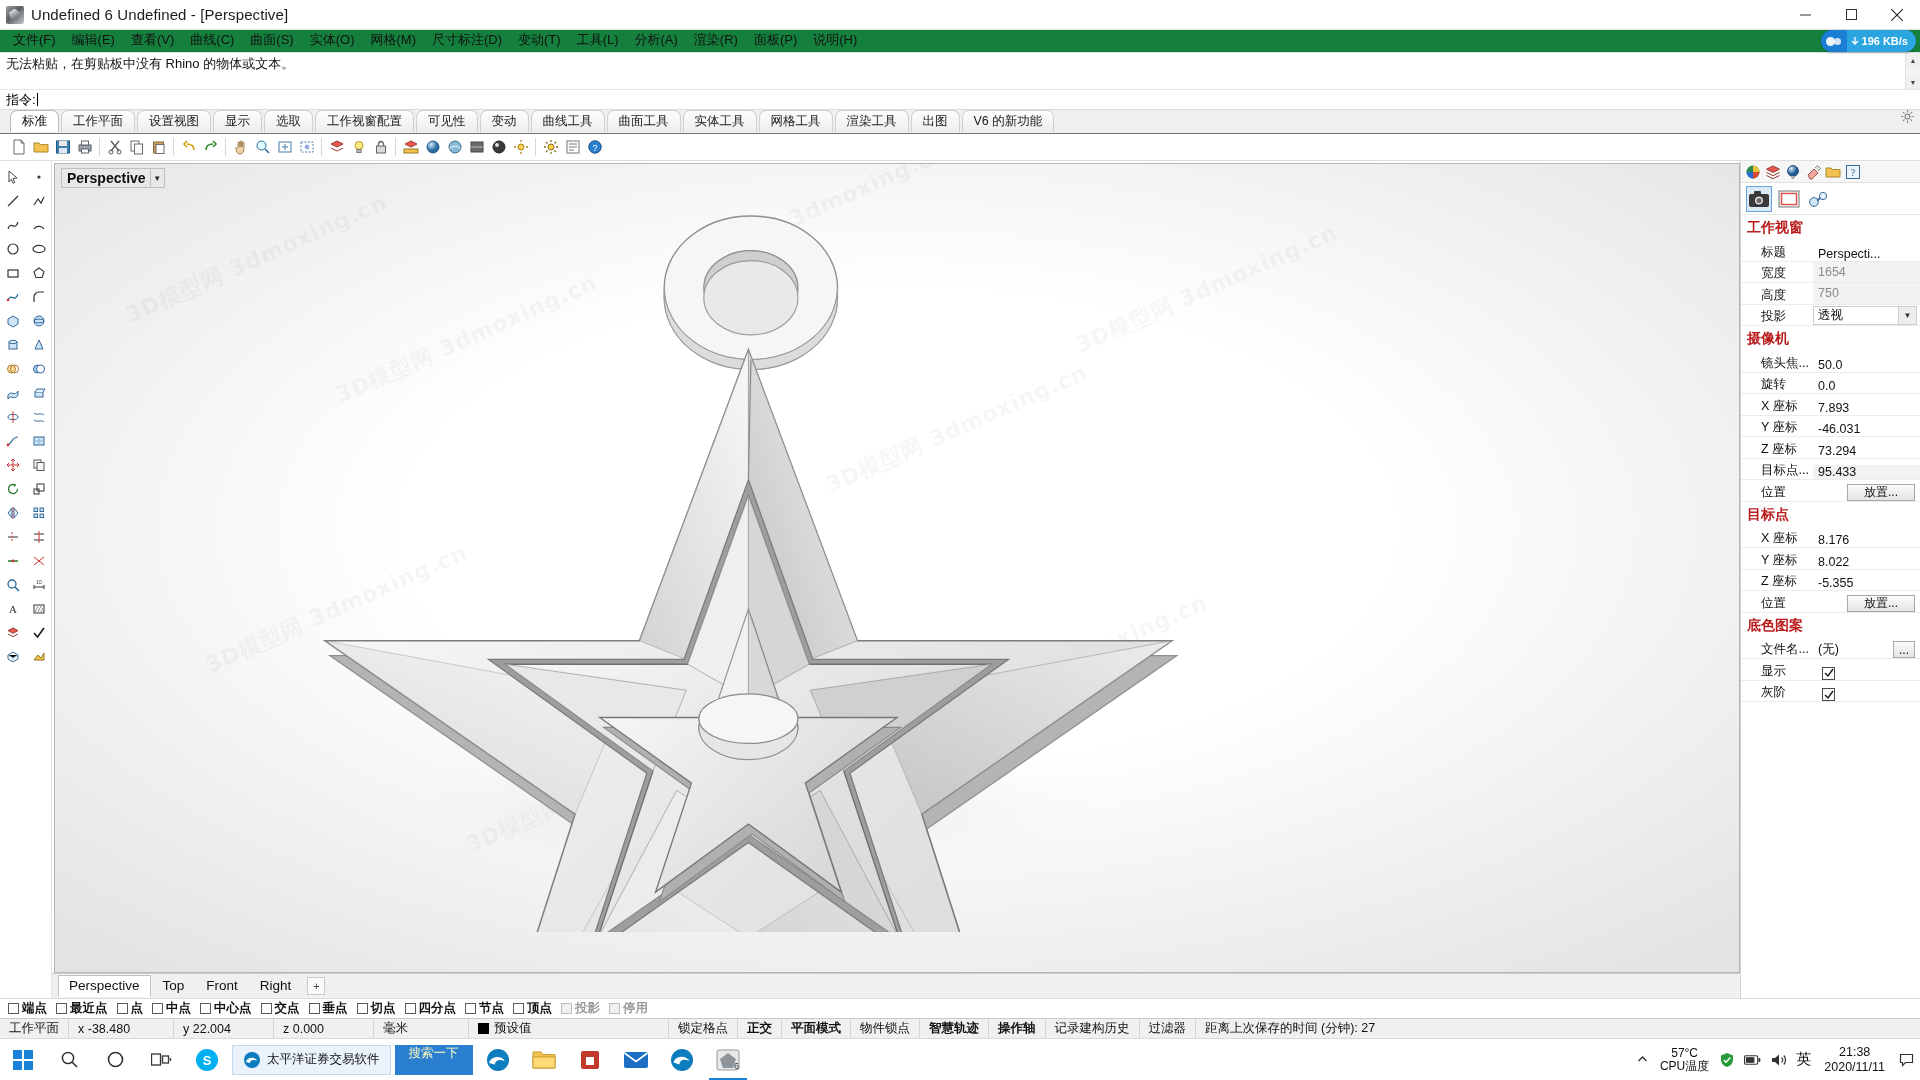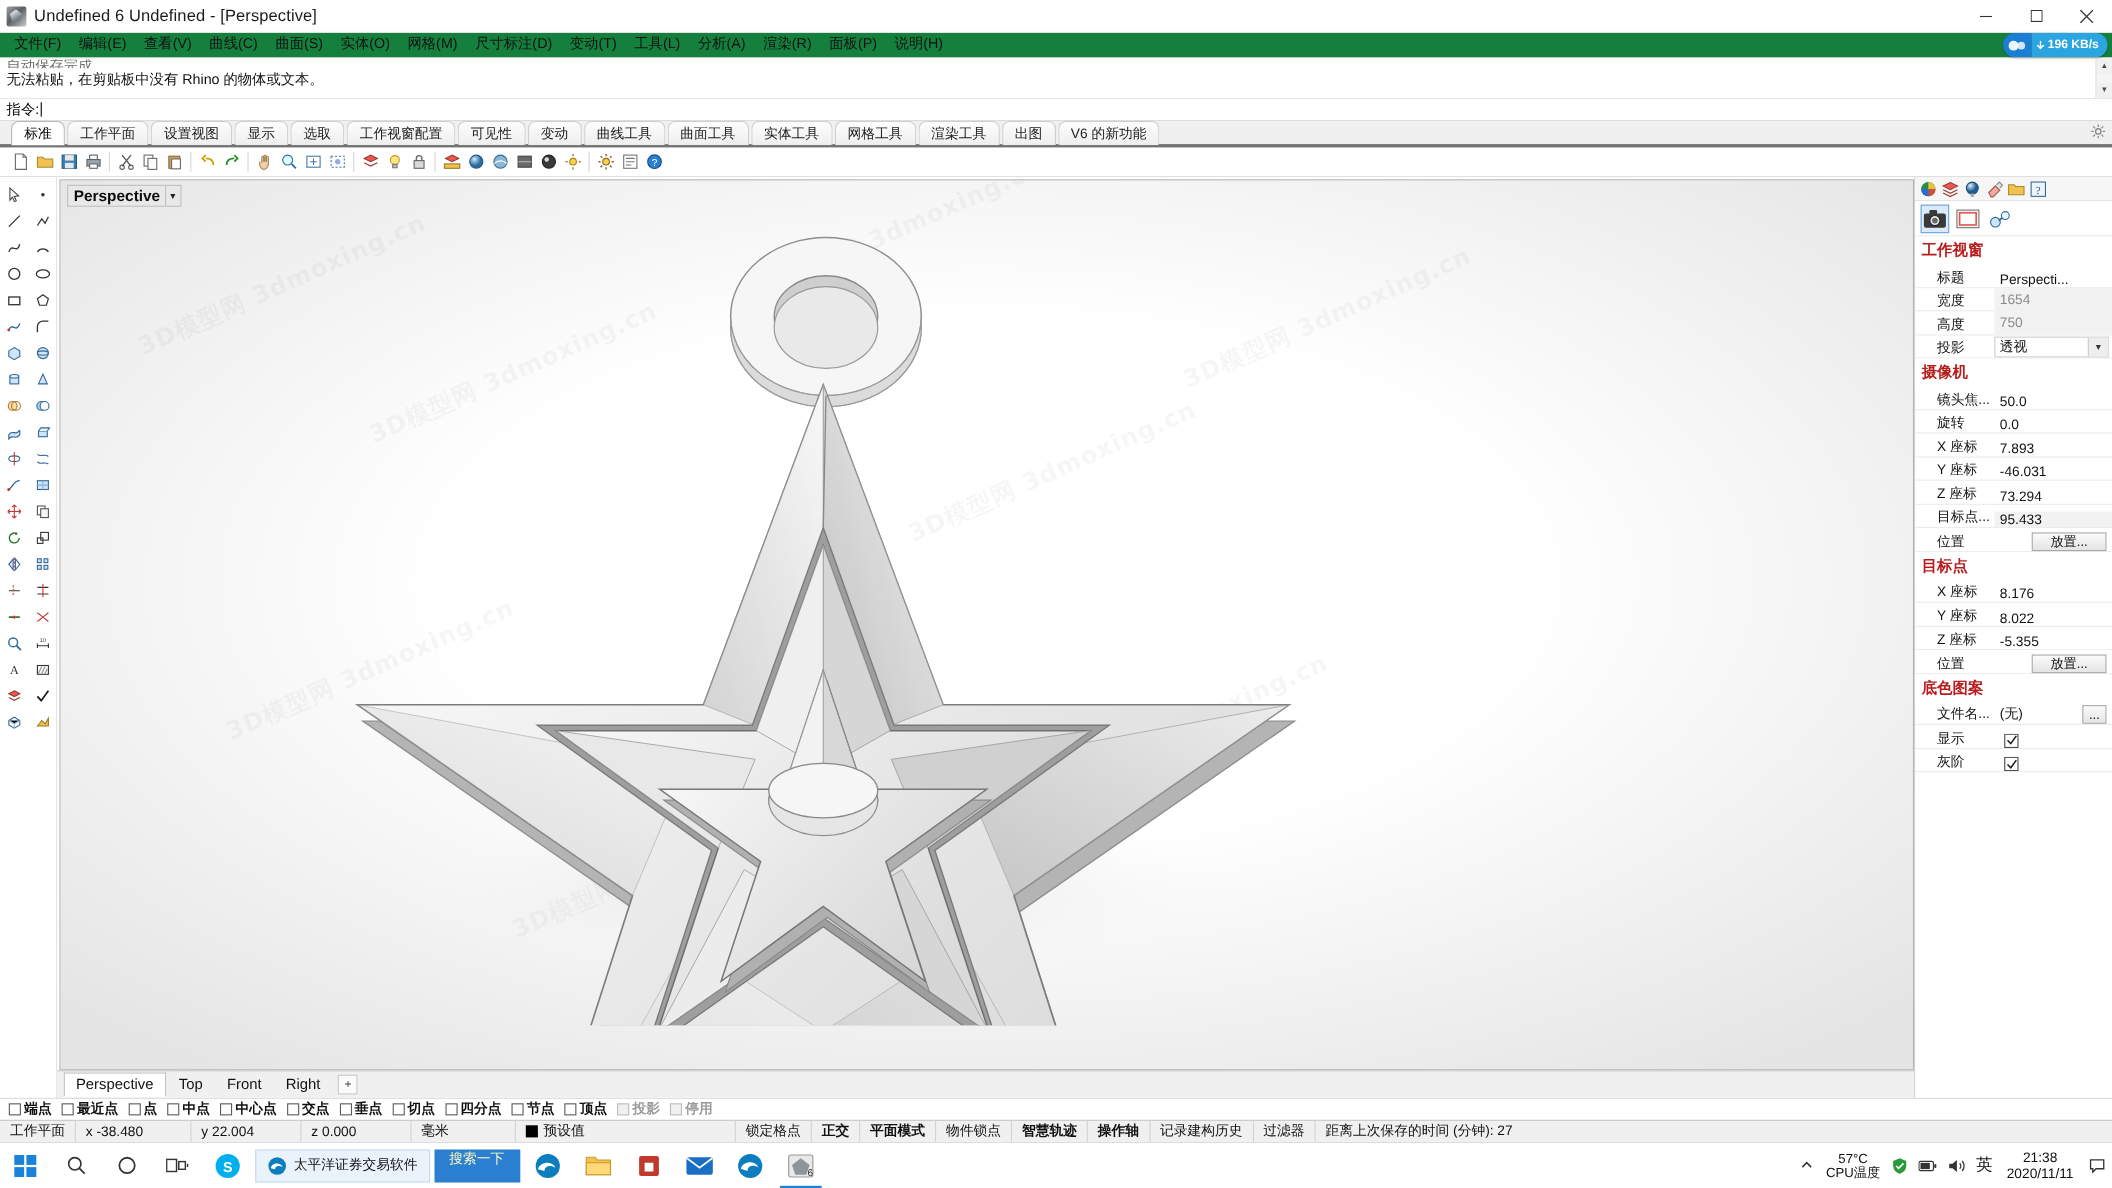--- a/index.html
+++ b/index.html
@@ -79,22 +79,22 @@
     background: #f4f4f4; border-left: 1px solid #e0e0e0;
     display: flex; flex-direction: column; justify-content: space-between;
   }
   .cmd-scroll .arw {
     height: 14px; display:flex;align-items:center;justify-content:center;
     font-size: 7px; color: #4a4a4a; background:#f0f0f0;
   }
 
   
   .tabstrip {
-    height: 24px; background: #f0f0f0; display: flex; align-items: center;
-    flex: 0 0 24px; padding-left: 10px; border-bottom: 3px solid #737373;
+    height: 24px; background: #f0f0f0; display: flex; align-items: flex-start;
+    flex: 0 0 24px; padding-left: 10px; border-bottom: 1px solid #737373;
     position: relative;
   }
   .ttab {
     font-size: 12.5px; color: #1a1a1a; height: 22px; line-height: 21px;
     padding: 0 11px; background: linear-gradient(#fdfdfd,#eeeeee);
     border: 1px solid #cfcfcf; border-bottom: none;
     border-radius: 7px 7px 0 0; margin-right: 2px; white-space: nowrap;
     transform: skewX(0deg); cursor: default;
   }
   .ttab.active { background: #ffffff; border-color: #b9b9b9; color:#000; }
@@ -316,21 +316,20 @@
         <svg width="8" height="9" viewBox="0 0 8 9">
             <path d="M4 0 v6 M1 4 l3 3 l3 -3" stroke="#fff" stroke-width="1.3" fill="none"></path>
           </svg>
         <span>196 KB/s</span>
       </div>
     </div>
   </div>
 
   <div class="cmd-area">
     <div class="cmd-history">
-      <div class="cmd-line-clipped">自动保存完成</div>
       <div>无法粘贴，在剪贴板中没有 Rhino 的物体或文本。</div>
       <div class="cmd-scroll">
         <div class="arw">▲</div>
         <div class="arw">▼</div>
       </div>
     </div>
     <div class="cmd-prompt-row">
       <span>指令:</span>
       <span></span>
       <span class="cmd-caret"></span>

